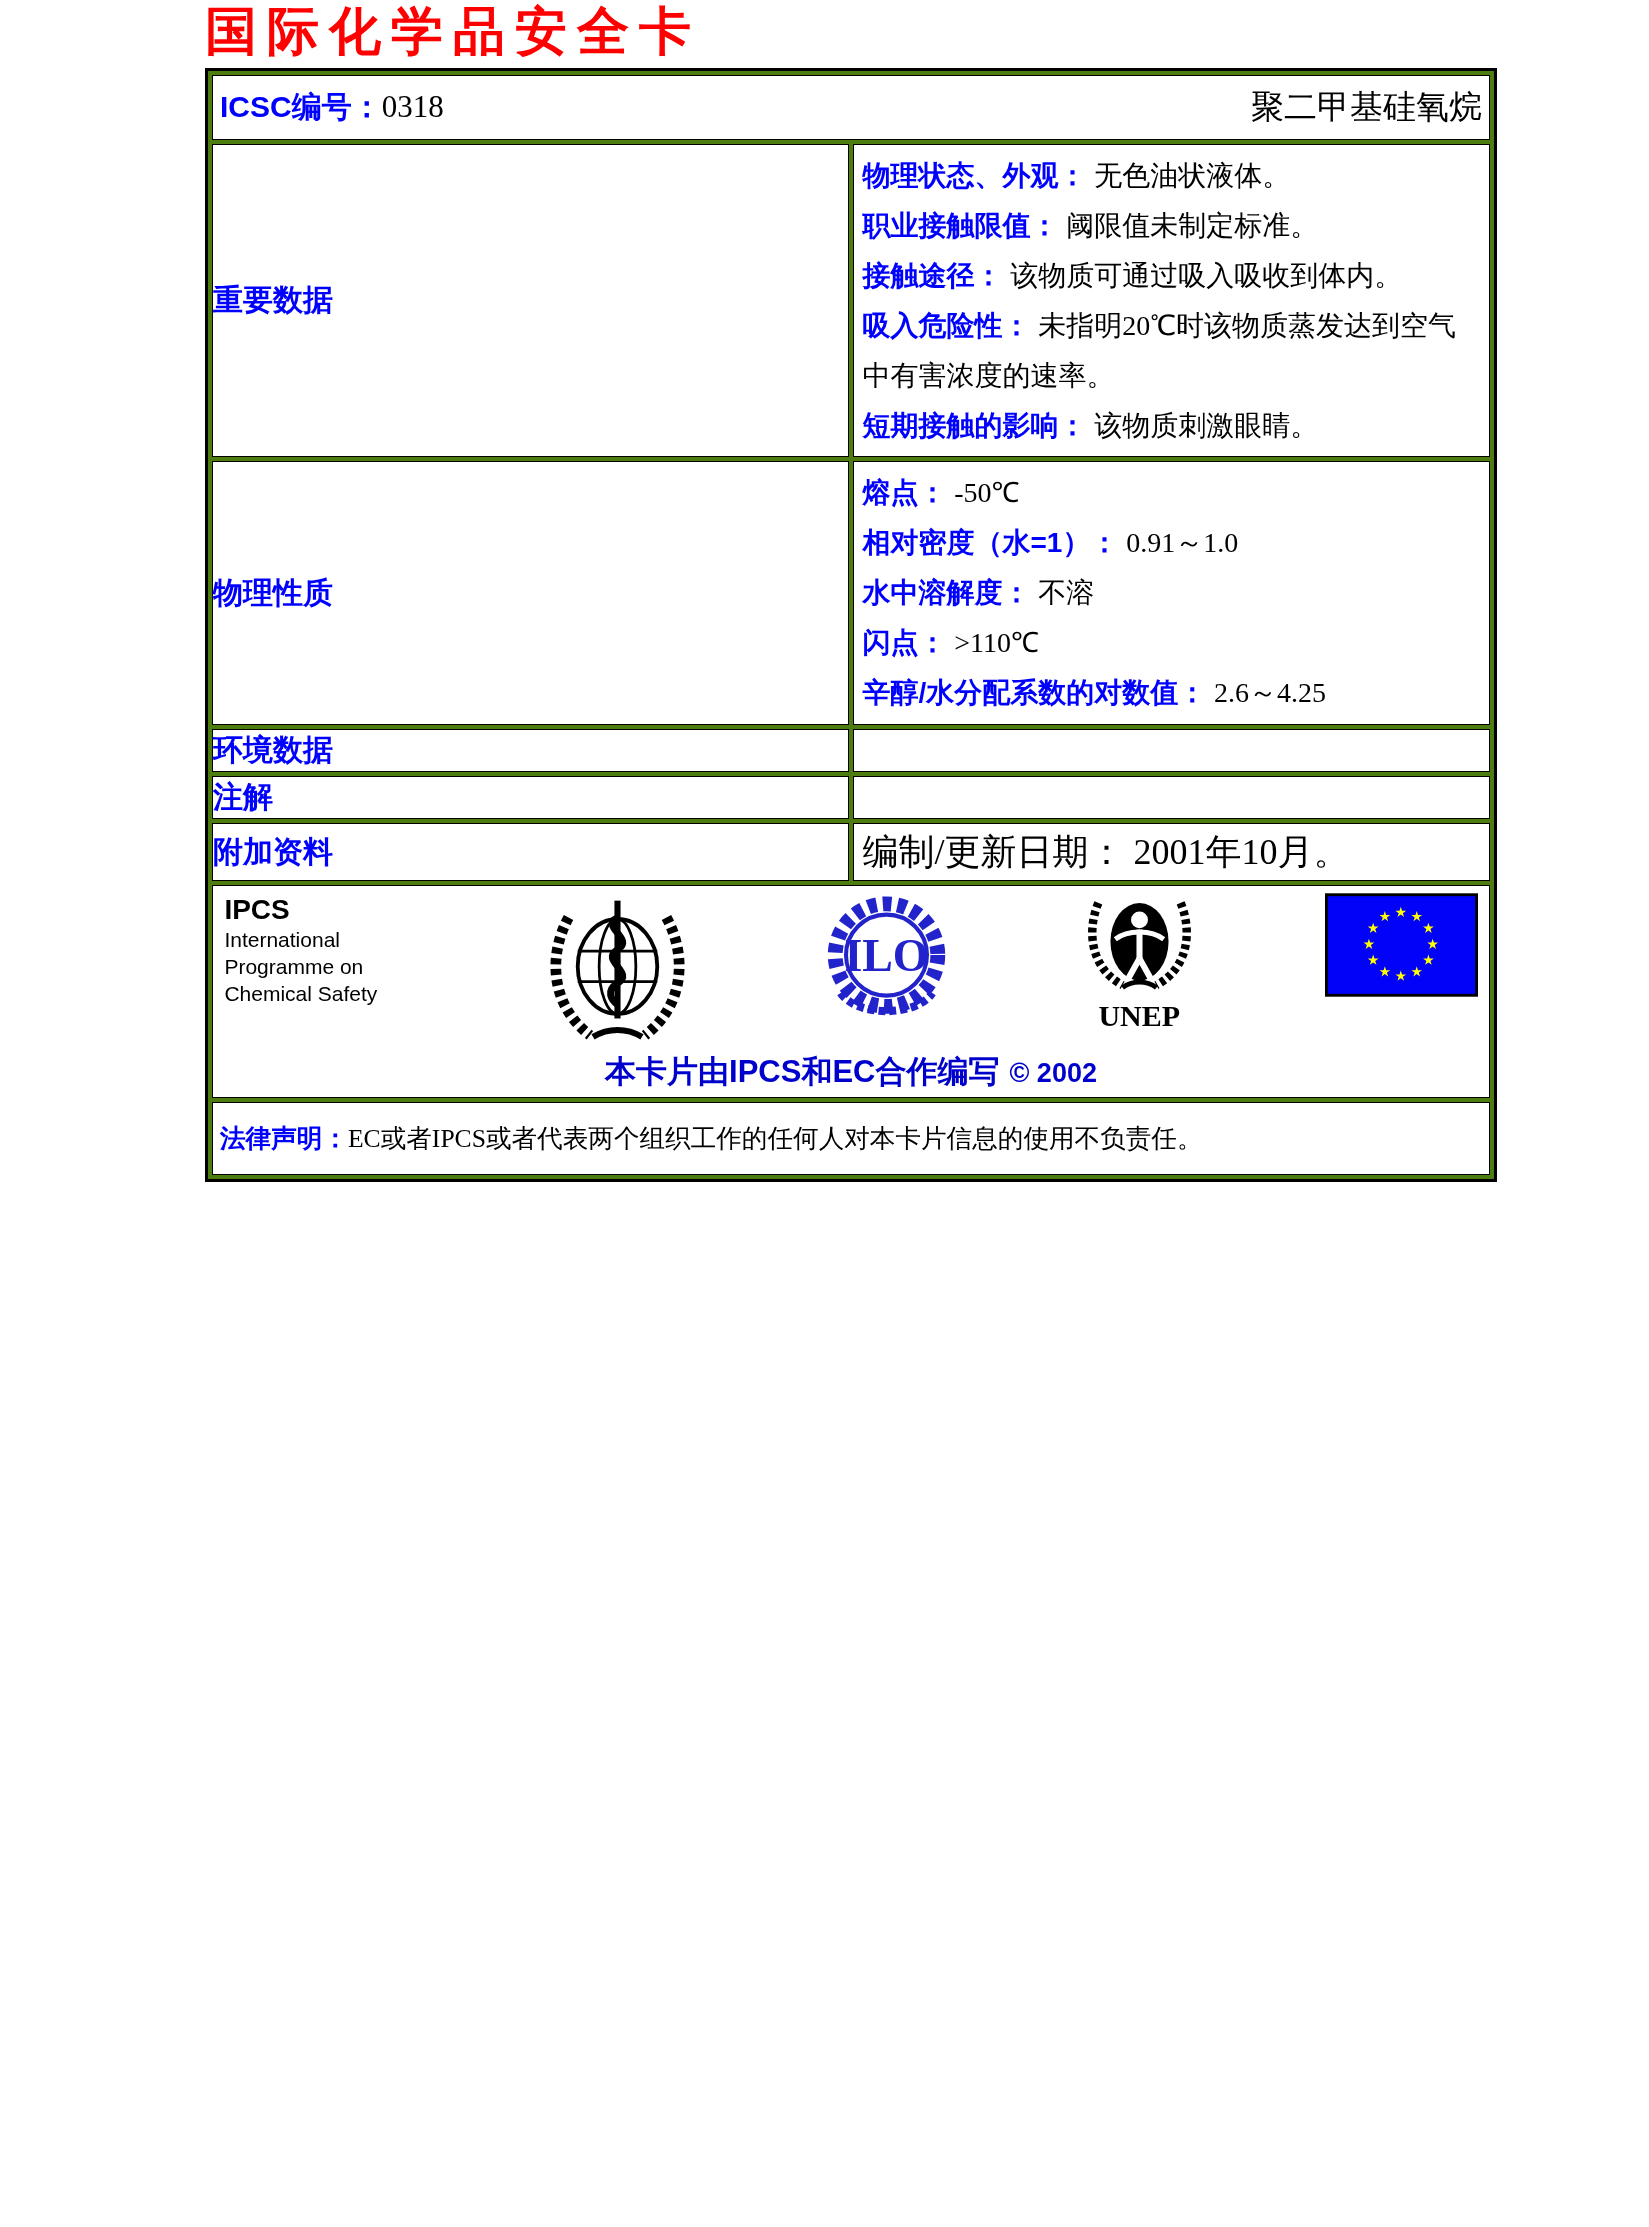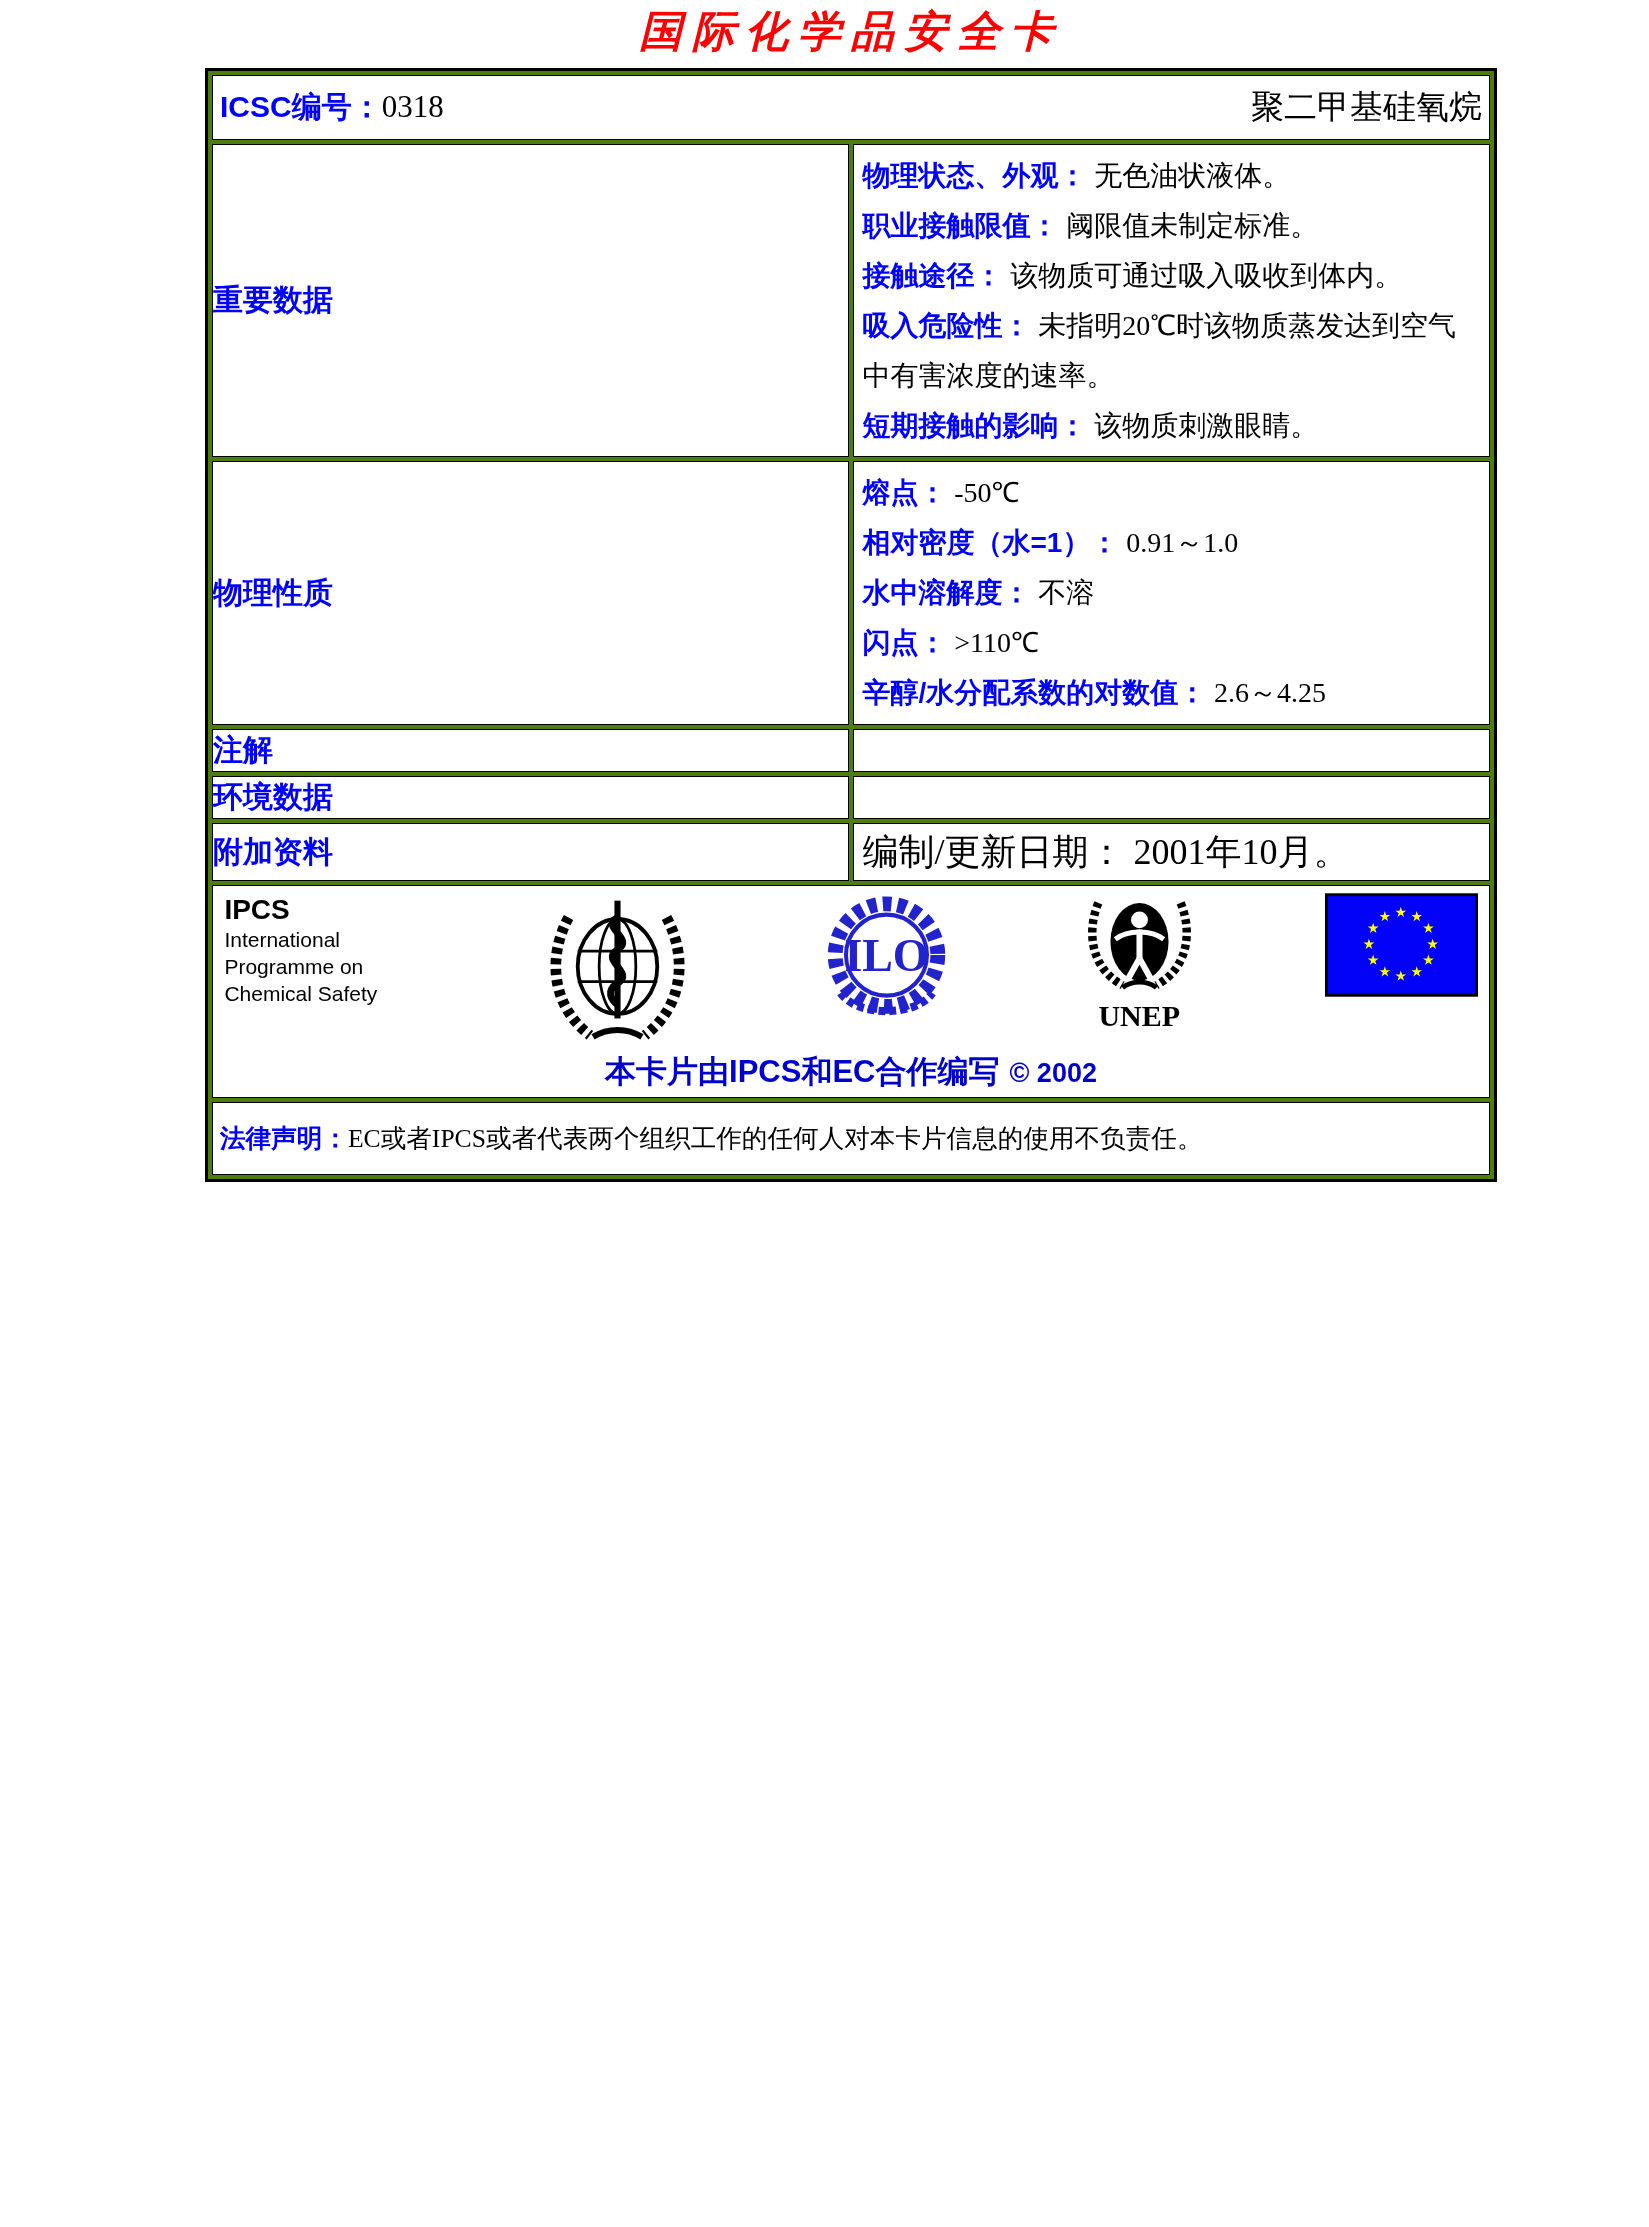--- a/index.html
+++ b/index.html
@@ -3,24 +3,23 @@
 <meta charset="utf-8">
 <style>
   * { margin:0; padding:0; box-sizing:border-box; }
   html,body { background:#fff; }
   body {
     width:1649px; height:2227px; position:relative;
     font-family:"Liberation Sans", sans-serif;
   }
   .page-title {
     margin:5.7px 0 0 205px; width:1292px;
-    text-align:center; color:#FF0000; font-weight:bold;
-    font-size:43px; letter-spacing:10px; line-height:51px;
+    color:#FF0000; font-weight:bold;
+    font-size:52px; letter-spacing:10px; line-height:51px;
     font-family:"Liberation Sans", sans-serif;
-    font-style:italic;
   }
   .card {
     margin:11.4px 0 0 205px; width:1292px;
     border:3.6px solid #000; background:#4d7c0f;
   }
   table.icsc {
     width:100%; border-collapse:separate; border-spacing:4.3px;
     table-layout:fixed;
   }
   td { border:1.4px solid #000; vertical-align:top; background:#fff; }
@@ -97,27 +96,27 @@
       <td class="content-cell h-phys">
         <div class="line"><span class="k">熔点：</span> <span class="v">-50℃</span></div>
         <div class="line"><span class="k">相对密度（水=1）：</span> <span class="v">0.91～1.0</span></div>
         <div class="line"><span class="k">水中溶解度：</span> <span class="v">不溶</span></div>
         <div class="line"><span class="k">闪点：</span> <span class="v">&gt;110℃</span></div>
         <div class="line"><span class="k">辛醇/水分配系数的对数值：</span> <span class="v">2.6～4.25</span></div>
       </td>
     </tr>
 
     <tr>
+      <td class="label-cell">环境数据</td>
+      <td class="content-cell h-env"></td>
+    </tr>
+
+    <tr>
       <td class="label-cell">注解</td>
       <td class="content-cell h-notes"></td>
-    </tr>
-
-    <tr>
-      <td class="label-cell">环境数据</td>
-      <td class="content-cell h-env"></td>
     </tr>
 
     <tr>
       <td class="label-cell">附加资料</td>
       <td class="content-cell h-add">
         <div class="plain-line">编制/更新日期： 2001年10月。</div>
       </td>
     </tr>
 
     <tr>

